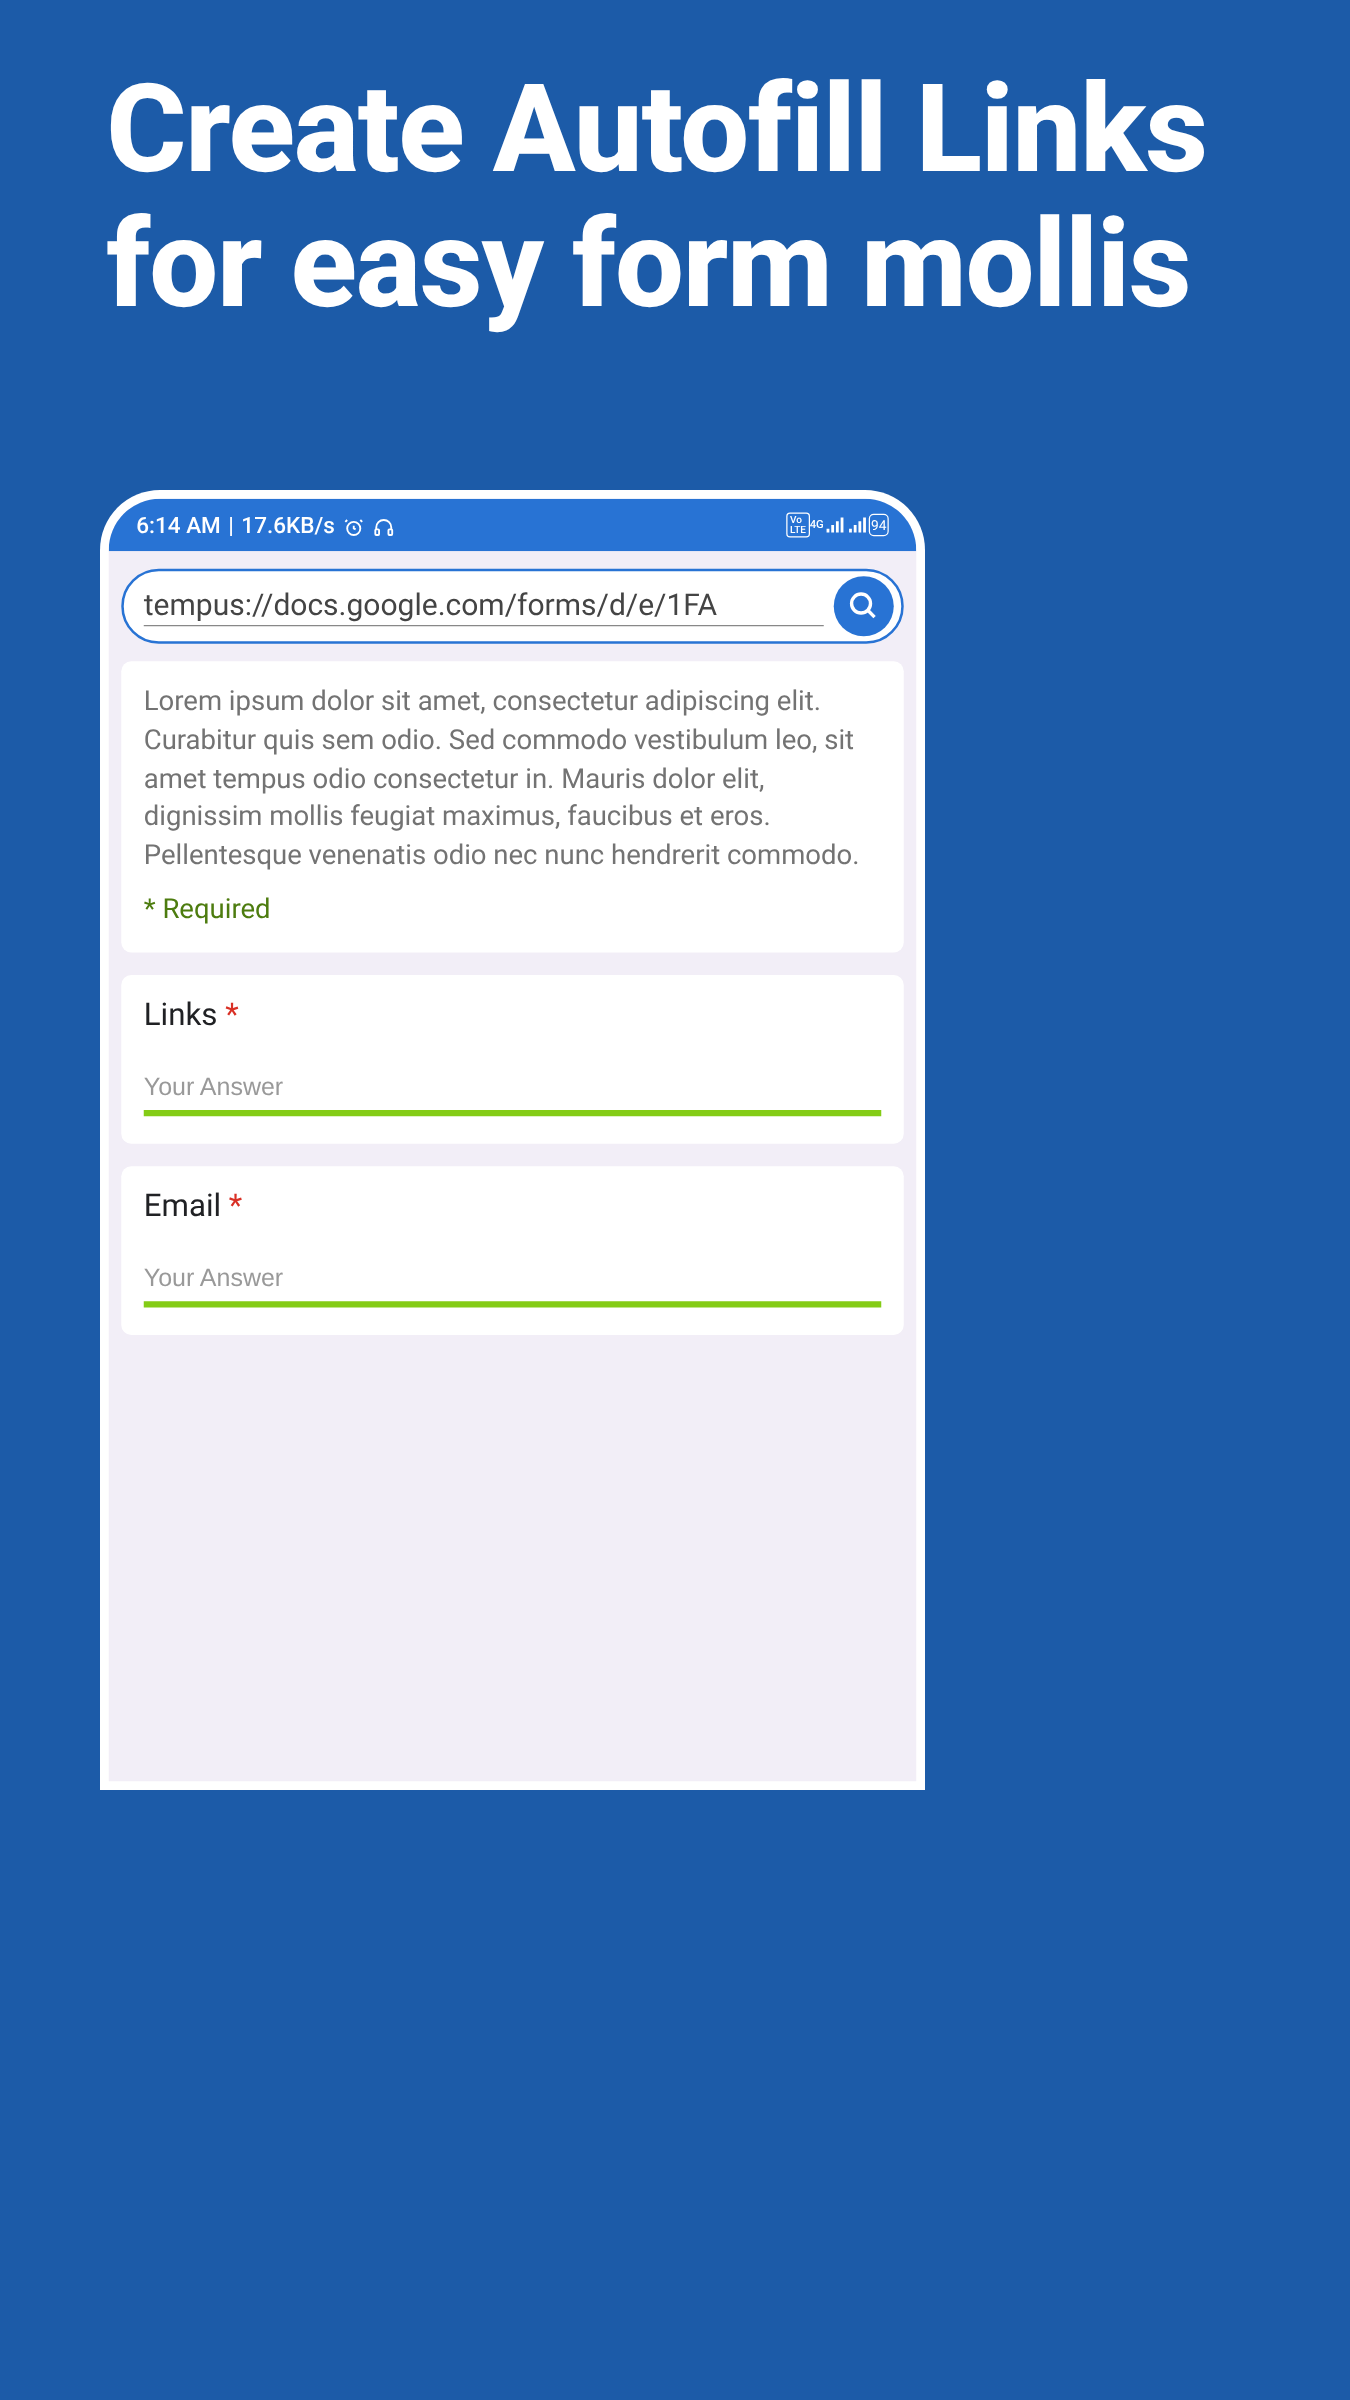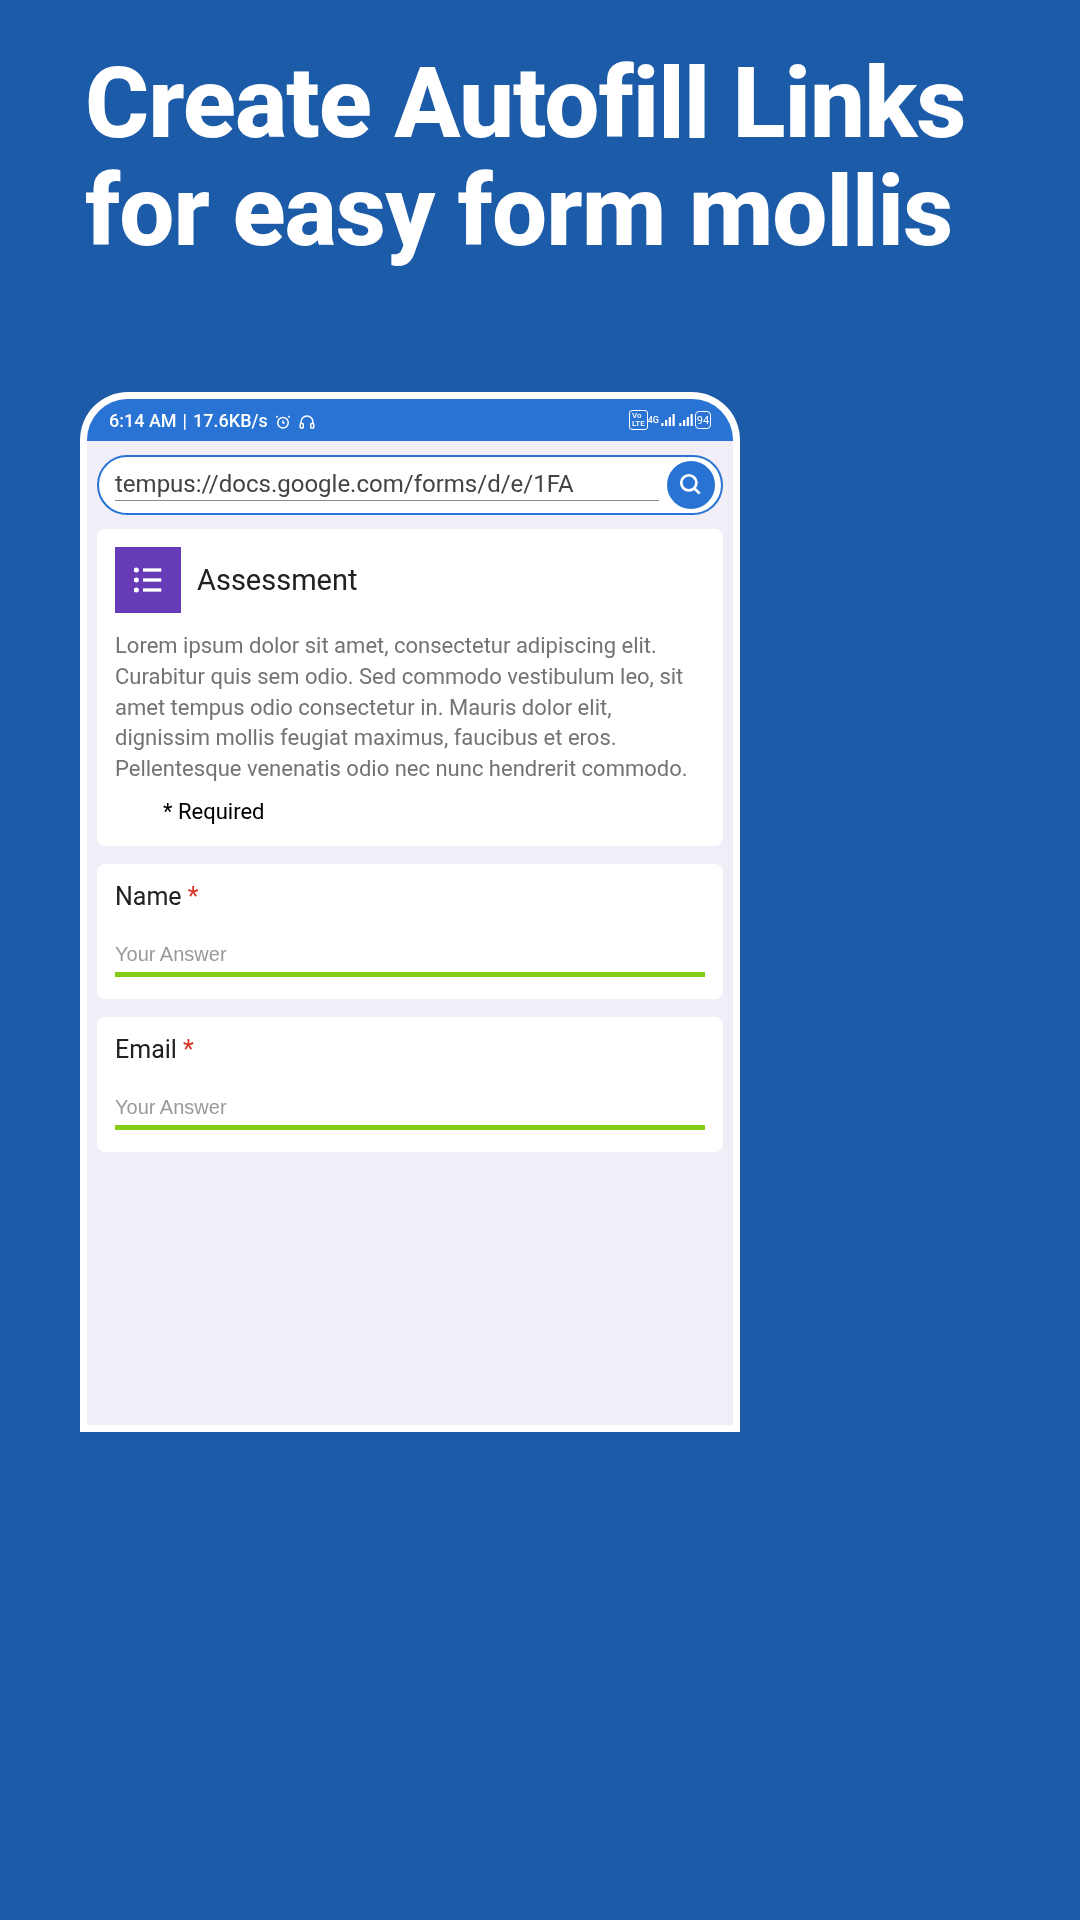--- a/index.html
+++ b/index.html
@@ -125,23 +125,22 @@
       color: #202124;
       font-weight: 400;
     }
     .form-desc {
       font-size: 22px;
       line-height: 1.4;
       color: #737373;
       margin-bottom: 14px;
     }
     .required-note {
-      color: #000000;
+      color: #4d7c0f;
       font-size: 22px;
-      margin-left: 48px;
     }
     .question-label {
       font-size: 25px;
       color: #202124;
       margin-bottom: 28px;
     }
     .asterisk { color: #d93025; }
     .answer-input {
       border: none;
       border-bottom: 5px solid #84cc16;
@@ -223,40 +222,27 @@
               <circle cx="10" cy="10" r="7"></circle>
               <line x1="20" y1="20" x2="15" y2="15"></line>
             </svg>
         </div>
       </div>
     </div>
 
     <div class="content">
 
       <div class="card">
-        <div class="header-card-top">
-          <div class="list-icon">
-            <svg width="40" height="40" viewBox="0 0 24 24" fill="#fff">
-                <circle cx="5" cy="6" r="1.5"></circle>
-                <rect x="9" y="5" width="11" height="2"></rect>
-                <circle cx="5" cy="12" r="1.5"></circle>
-                <rect x="9" y="11" width="11" height="2"></rect>
-                <circle cx="5" cy="18" r="1.5"></circle>
-                <rect x="9" y="17" width="11" height="2"></rect>
-              </svg>
-          </div>
-          <div class="form-title">Assessment</div>
-        </div>
         <div class="form-desc">Lorem ipsum dolor sit amet, consectetur adipiscing elit. Curabitur quis sem odio. Sed commodo vestibulum leo, sit amet tempus odio consectetur in. Mauris dolor elit, dignissim mollis feugiat maximus, faucibus et eros. Pellentesque venenatis odio nec nunc hendrerit commodo.</div>
         <div class="required-note">* Required</div>
       </div>
 
       <div class="card">
         <div class="question-label">
-          <span>Name</span>
+          <span>Links</span>
           <span class="asterisk">*</span>
         </div>
         <input class="answer-input" placeholder="Your Answer" style="">
       </div>
 
       <div class="card">
         <div class="question-label">
           <span>Email</span>
           <span class="asterisk">*</span>
         </div>

